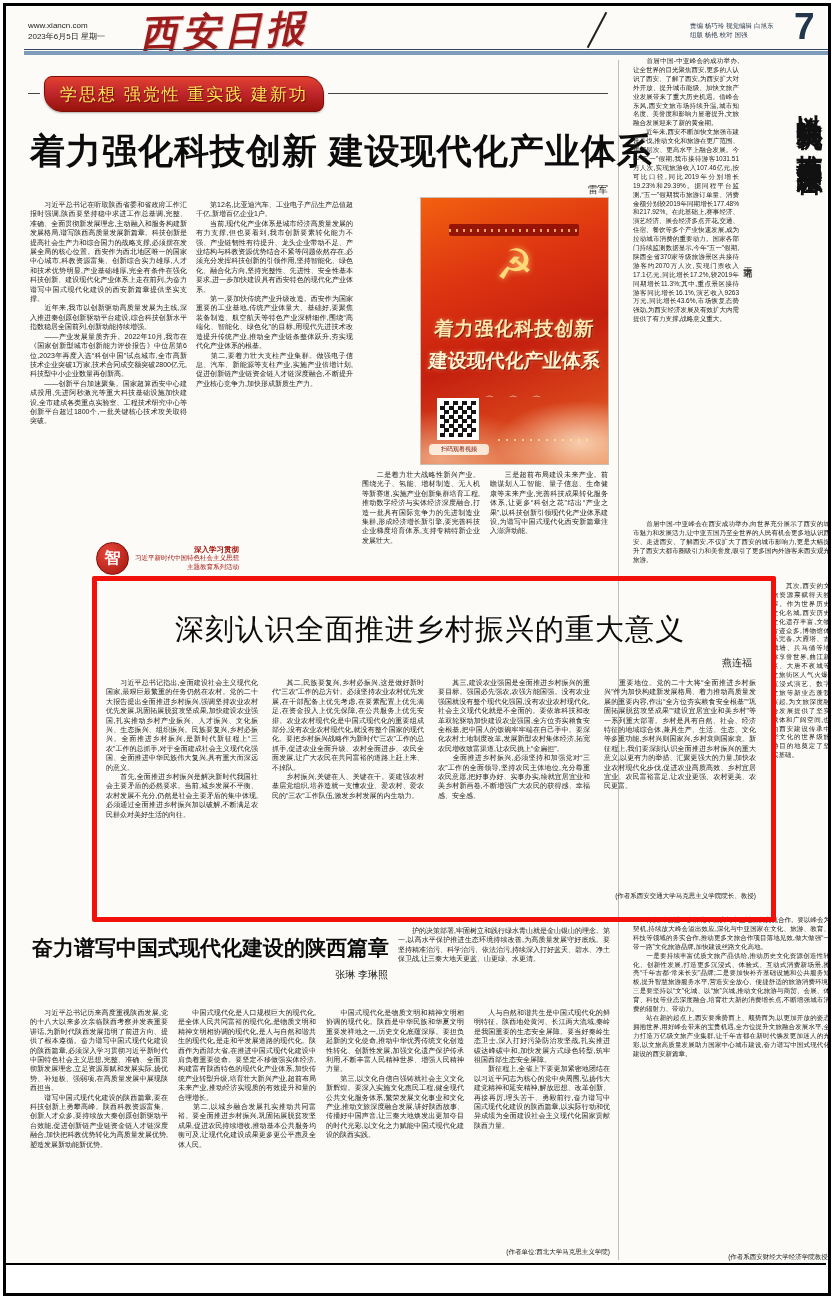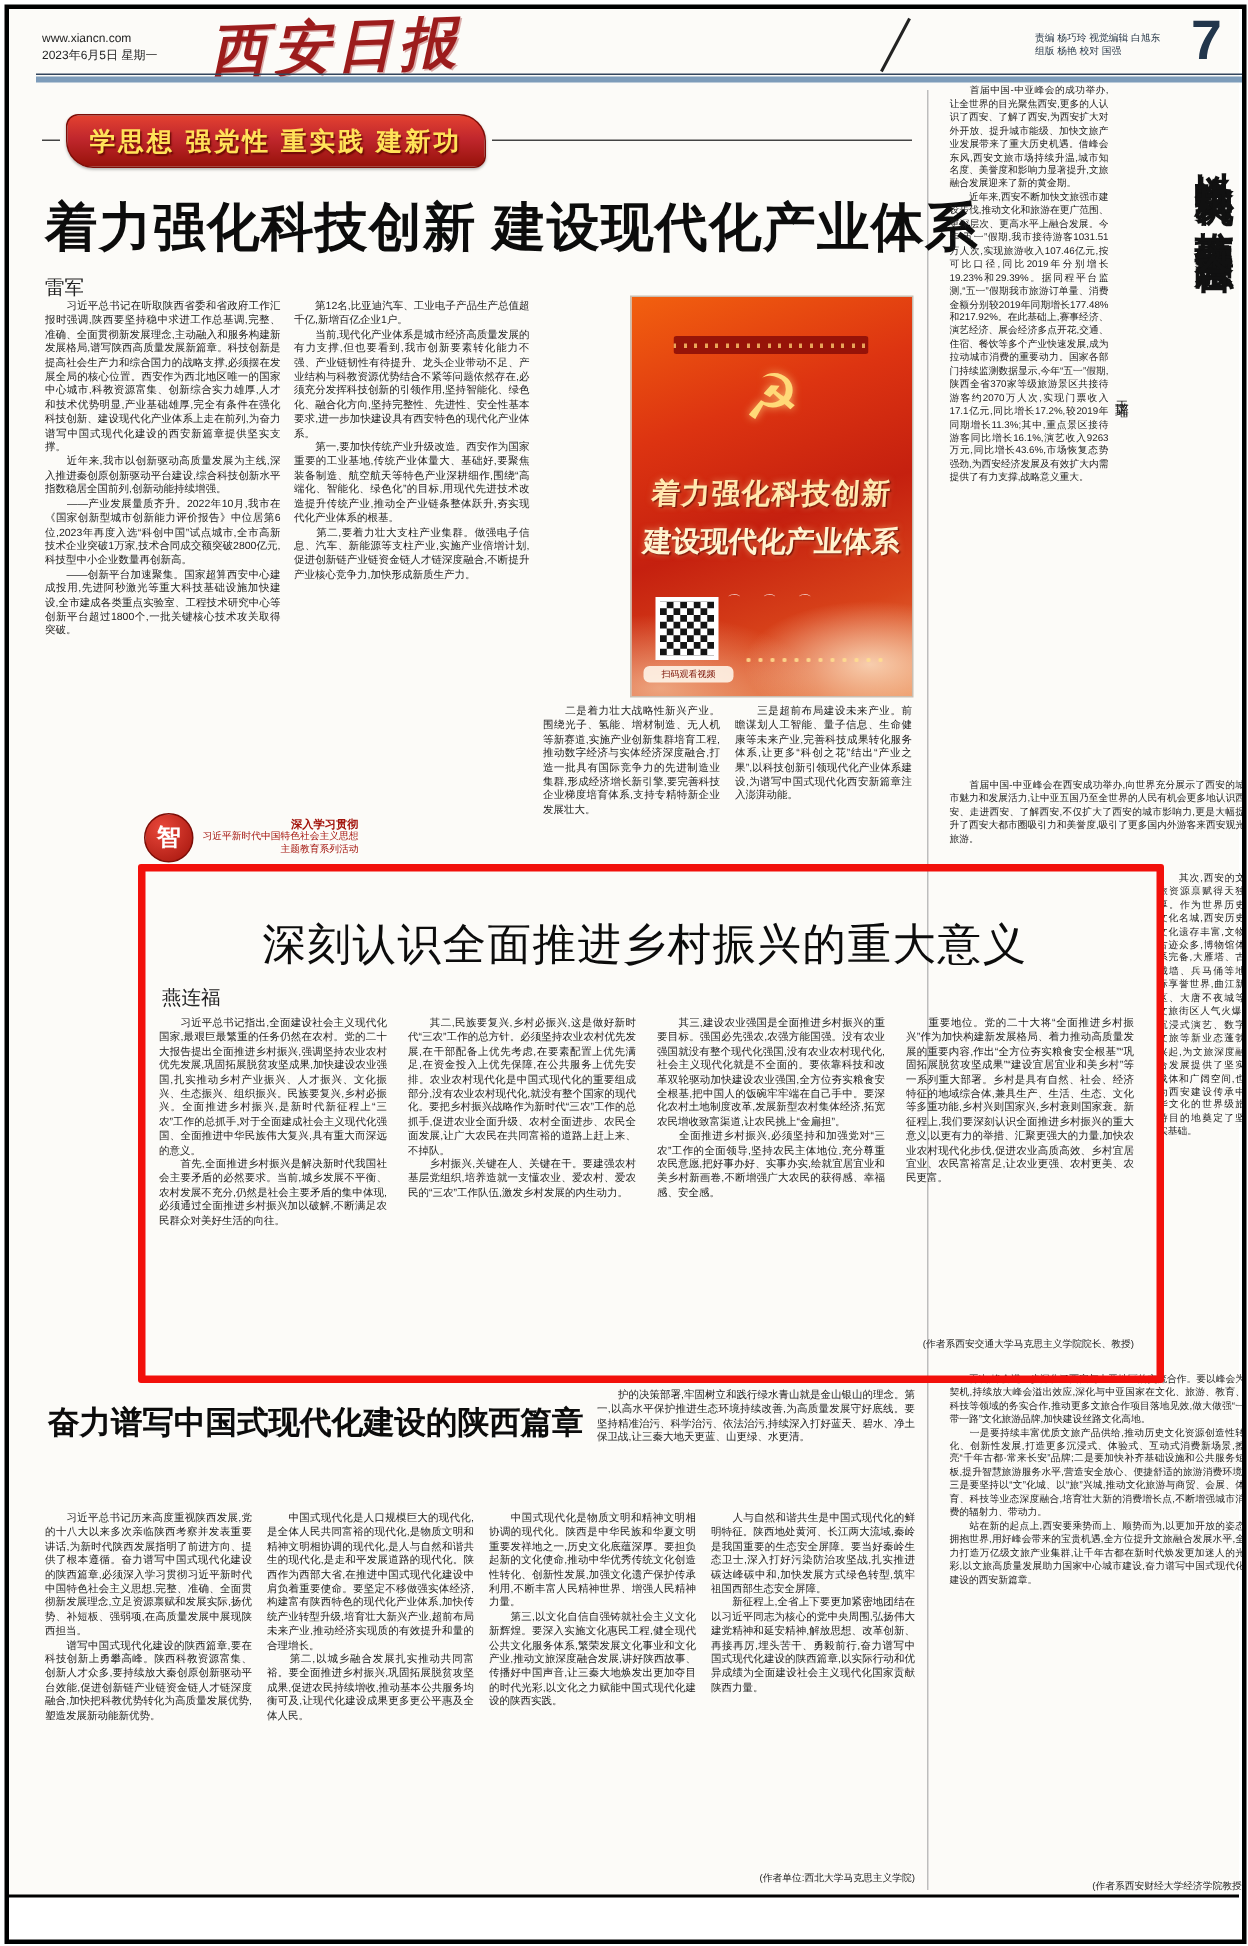--- a/index.html
+++ b/index.html
@@ -20,28 +20,28 @@
   .pageno{position:absolute;left:794px;top:6px;font-size:37px;font-weight:bold;color:#22364c;}
   .rule-a{position:absolute;left:24px;top:49px;width:806px;height:1px;background:#32455c;}
   .rule-b{position:absolute;left:24px;top:51px;width:806px;height:4px;background:#7d9cba;}
   .vdivider{position:absolute;left:618px;top:60px;width:1px;height:1200px;background:#bdbdbd;}
 
   
   .banner{position:absolute;left:44px;top:76px;width:278px;height:34px;border-radius:8px 18px 8px 18px;
           background:linear-gradient(180deg,#e34130 0%,#c1272d 45%,#97120a 100%);
           border:1px solid #7c0d07;box-shadow:0 1px 2px rgba(0,0,0,.3);
           display:flex;align-items:center;justify-content:center;}
-  .banner span{font-size:17px;font-weight:bold;color:#ffe259;letter-spacing:2px;text-shadow:1px 1px 1px #6d0a05;}
+  .banner span{font-size:17px;font-weight:normal;color:#ffe259;letter-spacing:2px;text-shadow:1px 1px 1px #6d0a05;}
   .banner-line-r{position:absolute;left:328px;top:93px;width:280px;height:1px;background:#444;}
   .banner-line-l{position:absolute;left:28px;top:93px;width:12px;height:1px;background:#444;}
 
   
   .h1{position:absolute;left:30px;top:128px;width:578px;text-align:center;font-size:35px;font-weight:bold;
       color:#0c0c0c;letter-spacing:1px;white-space:nowrap;}
-  .byline{position:absolute;text-align:left;font-size:13px;color:#222;}
+  .byline{position:absolute;text-align:right;font-size:10px;color:#222;}
 
   
   .col{position:absolute;font-size:7px;line-height:9.4px;color:#1c1c1c;text-align:justify;
        white-space:pre-line;overflow:hidden;}
   .col.small{font-size:6.5px;line-height:8.9px;}
   .attr{position:absolute;font-size:6.5px;color:#1c1c1c;text-align:right;overflow:hidden;}
 
   
   .poster{position:absolute;left:420px;top:197px;width:187px;height:266px;border:1px solid #c9bfb2;
           background:
@@ -168,20 +168,21 @@
   <div class="col" style="left:272px;top:678px;width:152px;height:224px;">　　其二,民族要复兴,乡村必振兴,这是做好新时代“三农”工作的总方针。必须坚持农业农村优先发展,在干部配备上优先考虑,在要素配置上优先满足,在资金投入上优先保障,在公共服务上优先安排。农业农村现代化是中国式现代化的重要组成部分,没有农业农村现代化,就没有整个国家的现代化。要把乡村振兴战略作为新时代“三农”工作的总抓手,促进农业全面升级、农村全面进步、农民全面发展,让广大农民在共同富裕的道路上赶上来、不掉队。
 　　乡村振兴,关键在人、关键在干。要建强农村基层党组织,培养造就一支懂农业、爱农村、爱农民的“三农”工作队伍,激发乡村发展的内生动力。</div>
   <div class="col" style="left:438px;top:678px;width:152px;height:224px;">　　其三,建设农业强国是全面推进乡村振兴的重要目标。强国必先强农,农强方能国强。没有农业强国就没有整个现代化强国,没有农业农村现代化,社会主义现代化就是不全面的。要依靠科技和改革双轮驱动加快建设农业强国,全方位夯实粮食安全根基,把中国人的饭碗牢牢端在自己手中。要深化农村土地制度改革,发展新型农村集体经济,拓宽农民增收致富渠道,让农民挑上“金扁担”。
 　　全面推进乡村振兴,必须坚持和加强党对“三农”工作的全面领导,坚持农民主体地位,充分尊重农民意愿,把好事办好、实事办实,绘就宜居宜业和美乡村新画卷,不断增强广大农民的获得感、幸福感、安全感。</div>
   <div class="col" style="left:604px;top:678px;width:152px;height:212px;">　　重要地位。党的二十大将“全面推进乡村振兴”作为加快构建新发展格局、着力推动高质量发展的重要内容,作出“全方位夯实粮食安全根基”“巩固拓展脱贫攻坚成果”“建设宜居宜业和美乡村”等一系列重大部署。乡村是具有自然、社会、经济特征的地域综合体,兼具生产、生活、生态、文化等多重功能,乡村兴则国家兴,乡村衰则国家衰。新征程上,我们要深刻认识全面推进乡村振兴的重大意义,以更有力的举措、汇聚更强大的力量,加快农业农村现代化步伐,促进农业高质高效、乡村宜居宜业、农民富裕富足,让农业更强、农村更美、农民更富。</div>
   <div class="attr" style="left:604px;top:892px;width:152px;">(作者系西安交通大学马克思主义学院院长、教授)</div>
 
   <div class="hibox"></div>
 
   <div class="h3">奋力谱写中国式现代化建设的陕西篇章</div>
+  <div class="byline" style="left:32px;top:968px;width:356px;">张琳  李琳照</div>
   <div class="col" style="left:398px;top:926px;width:212px;height:76px;">　　护的决策部署,牢固树立和践行绿水青山就是金山银山的理念。第一,以高水平保护推进生态环境持续改善,为高质量发展守好底线。要坚持精准治污、科学治污、依法治污,持续深入打好蓝天、碧水、净土保卫战,让三秦大地天更蓝、山更绿、水更清。</div>
   <div class="col" style="left:30px;top:1008px;width:138px;height:252px;">　　习近平总书记历来高度重视陕西发展,党的十八大以来多次亲临陕西考察并发表重要讲话,为新时代陕西发展指明了前进方向、提供了根本遵循。奋力谱写中国式现代化建设的陕西篇章,必须深入学习贯彻习近平新时代中国特色社会主义思想,完整、准确、全面贯彻新发展理念,立足资源禀赋和发展实际,扬优势、补短板、强弱项,在高质量发展中展现陕西担当。
 　　谱写中国式现代化建设的陕西篇章,要在科技创新上勇攀高峰。陕西科教资源富集、创新人才众多,要持续放大秦创原创新驱动平台效能,促进创新链产业链资金链人才链深度融合,加快把科教优势转化为高质量发展优势,塑造发展新动能新优势。</div>
   <div class="col" style="left:178px;top:1008px;width:138px;height:252px;">　　中国式现代化是人口规模巨大的现代化,是全体人民共同富裕的现代化,是物质文明和精神文明相协调的现代化,是人与自然和谐共生的现代化,是走和平发展道路的现代化。陕西作为西部大省,在推进中国式现代化建设中肩负着重要使命。要坚定不移做强实体经济,构建富有陕西特色的现代化产业体系,加快传统产业转型升级,培育壮大新兴产业,超前布局未来产业,推动经济实现质的有效提升和量的合理增长。
 　　第二,以城乡融合发展扎实推动共同富裕。要全面推进乡村振兴,巩固拓展脱贫攻坚成果,促进农民持续增收,推动基本公共服务均衡可及,让现代化建设成果更多更公平惠及全体人民。</div>
   <div class="col" style="left:326px;top:1008px;width:138px;height:252px;">　　中国式现代化是物质文明和精神文明相协调的现代化。陕西是中华民族和华夏文明重要发祥地之一,历史文化底蕴深厚。要担负起新的文化使命,推动中华优秀传统文化创造性转化、创新性发展,加强文化遗产保护传承利用,不断丰富人民精神世界、增强人民精神力量。
 　　第三,以文化自信自强铸就社会主义文化新辉煌。要深入实施文化惠民工程,健全现代公共文化服务体系,繁荣发展文化事业和文化产业,推动文旅深度融合发展,讲好陕西故事、传播好中国声音,让三秦大地焕发出更加夺目的时代光彩,以文化之力赋能中国式现代化建设的陕西实践。</div>
   <div class="col" style="left:474px;top:1008px;width:136px;height:238px;">　　人与自然和谐共生是中国式现代化的鲜明特征。陕西地处黄河、长江两大流域,秦岭是我国重要的生态安全屏障。要当好秦岭生态卫士,深入打好污染防治攻坚战,扎实推进碳达峰碳中和,加快发展方式绿色转型,筑牢祖国西部生态安全屏障。
 　　新征程上,全省上下要更加紧密地团结在以习近平同志为核心的党中央周围,弘扬伟大建党精神和延安精神,解放思想、改革创新、再接再厉,埋头苦干、勇毅前行,奋力谱写中国式现代化建设的陕西篇章,以实际行动和优异成绩为全面建设社会主义现代化国家贡献陕西力量。</div>
   <div class="attr" style="left:474px;top:1248px;width:136px;">(作者单位:西北大学马克思主义学院)</div>

